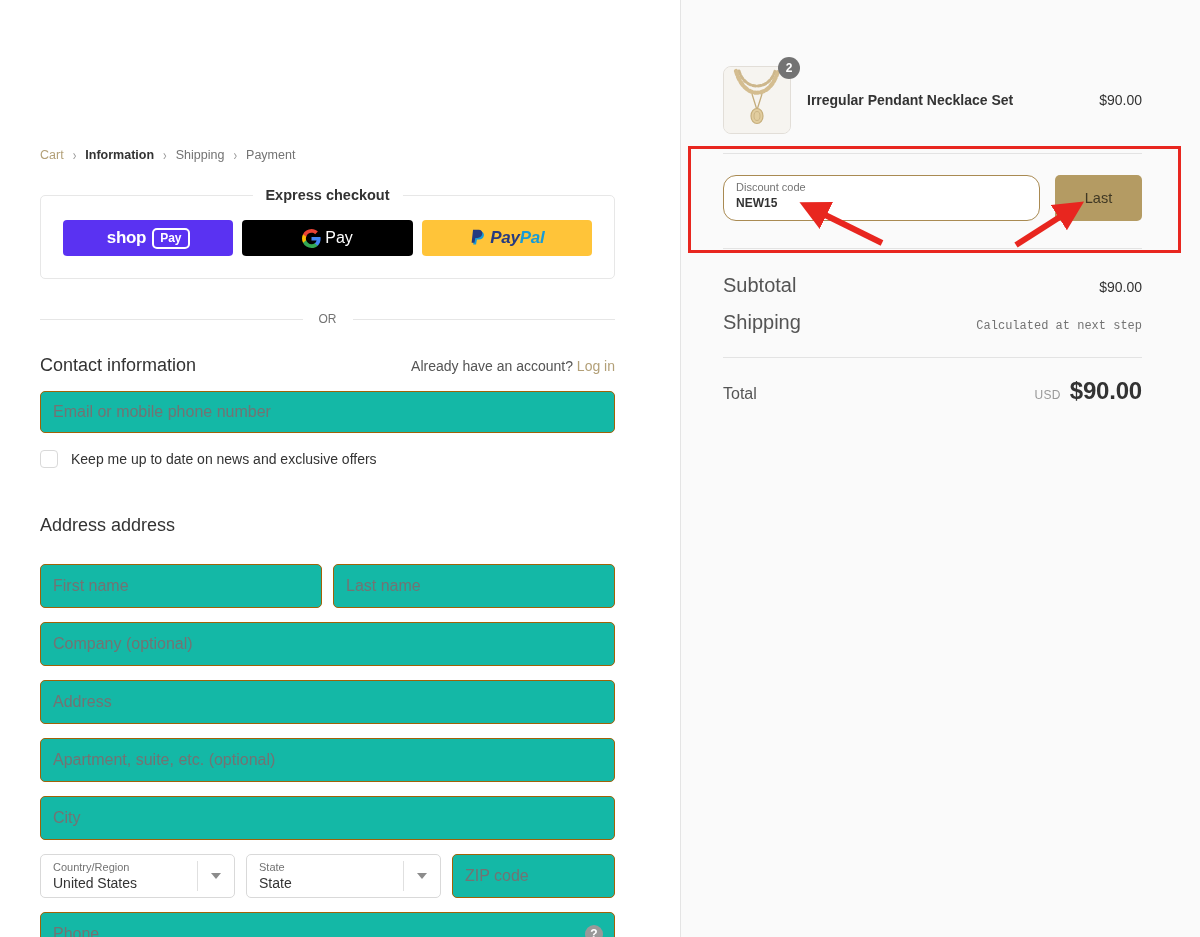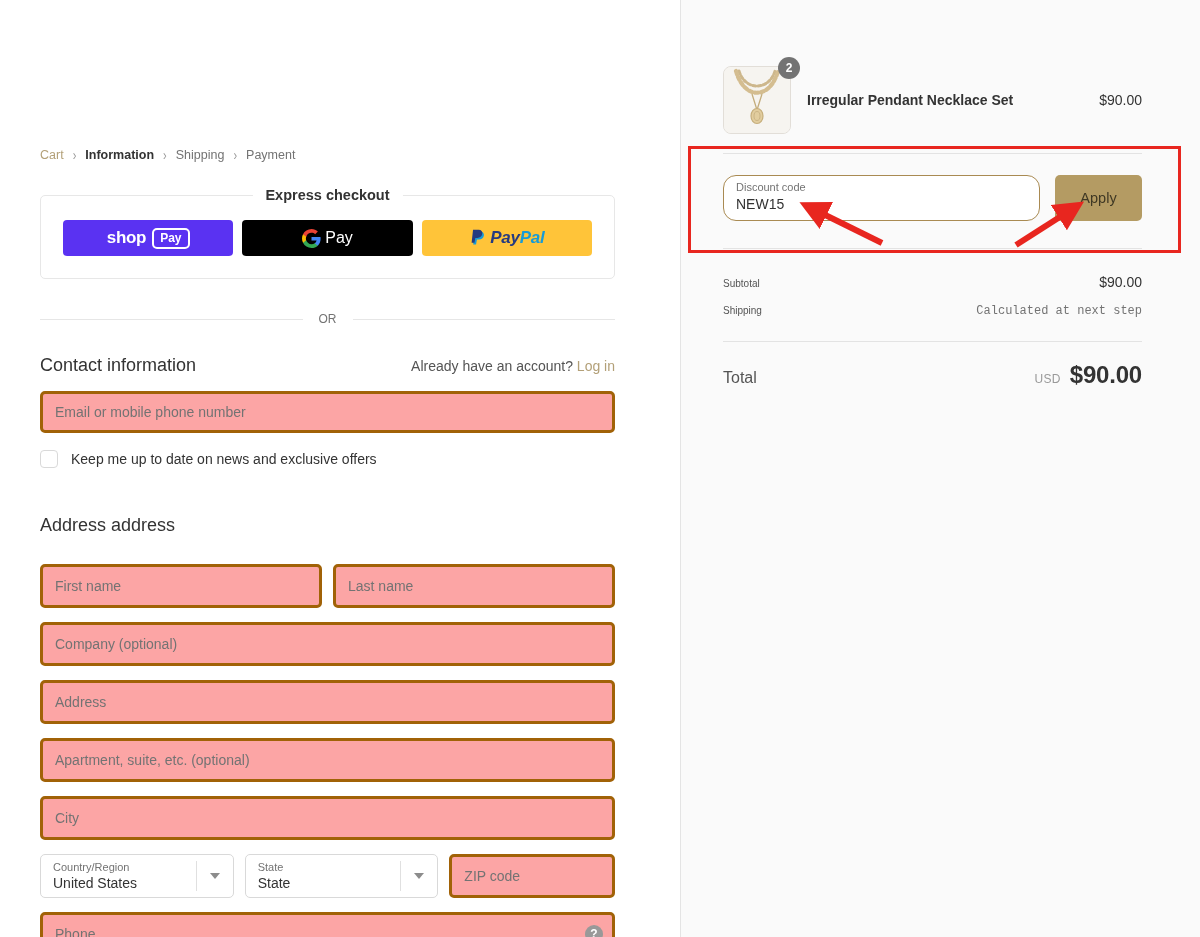--- a/index.html
+++ b/index.html
@@ -45,22 +45,22 @@
   .or-divider { margin-top: 33px; display: flex; align-items: center; gap: 16px; }
   .or-line { flex: 1; height: 1px; background: #e6e6e6; }
   .or-text { font-size: 12px; color: #737373; }
 
   .section-head { margin-top: 29px; display: flex; justify-content: space-between; align-items: baseline; }
   .h2 { font-size: 18px; font-weight: 500; color: #333; }
   .account-note { font-size: 14px; color: #545454; }
   .login-link { color: #b3a078; cursor: pointer; text-align: center; }
 
   .text-input {
-    width: 100%; height: 44px; border: 3px solid #a16207; border-radius: 5px;
-    background: #fca5a5; padding: 0 12px; font-size: 14px; color: #333; outline: none;
+    width: 100%; height: 44px; border: 1px solid #a16207; border-radius: 5px;
+    background: #14b8a6; padding: 0 12px; font-size: 16px; color: #333; outline: none;
     font-family: inherit;
   }
   .text-input::placeholder { color: #737373; opacity: 1; }
   .email-input { margin-top: 15px; height: 42px; }
 
   .newsletter-row { margin-top: 17px; display: flex; align-items: center; gap: 13px; }
   .checkbox { width: 18px; height: 18px; border: 1px solid #d9d9d9; border-radius: 4px; background: #fff; flex: 0 0 auto; cursor: pointer; }
   .newsletter-label { font-size: 14px; color: #333; }
 
   .ship-heading { margin-top: 47px; }
@@ -107,30 +107,30 @@
   .divider { height: 1px; background: #e3e3e3; }
   .div-1 { margin-top: 19px; }
   .div-2 { margin-top: 27px; }
   .div-3 { margin-top: 23px; }
 
   .discount-row { margin-top: 21px; display: flex; gap: 15px; height: 46px; }
   .discount-box {
     flex: 1; background: #fff; border: 1px solid #a98a52; border-radius: 13px;
     padding: 5px 12px 0; cursor: text;
   }
-  .discount-value { display: block; font-size: 14px; color: #333; margin-top: 2px; }
+  .discount-value { display: block; font-size: 12px; color: #333; margin-top: 2px; font-weight: bold; }
   .apply-btn {
     width: 87px; background: #b49b63; border: none; border-radius: 5px;
     color: #3f3824; font-size: 14.5px; cursor: pointer; font-family: inherit;
   }
 
   .sum-row { display: flex; justify-content: space-between; align-items: baseline; }
   .subtotal-row { margin-top: 25px; }
   .shipping-row { margin-top: 14px; }
-  .sum-label { font-size: 10px; color: #545454; }
+  .sum-label { font-size: 20px; color: #545454; }
   .sum-value { font-size: 14px; font-weight: 500; color: #333; }
   .sum-note { font-size: 12px; color: #737373; font-family: Liberation Mono, monospace; }
   .total-row { margin-top: 19px; }
   .total-label { font-size: 16px; color: #545454; }
   .total-right { display: flex; align-items: baseline; }
   .currency-code { font-size: 12px; color: #999; margin-right: 9px; letter-spacing: 0.3px; }
   .total-value { font-size: 24px; font-weight: 600; color: #333; letter-spacing: -0.2px; }
 
   
   .red-box {
@@ -272,21 +272,21 @@
     <span class="p-price">$90.00</span>
   </div>
 
   <div class="divider div-1"></div>
 
   <div class="discount-row">
     <div class="discount-box">
       <span class="float-label">Discount code</span>
       <span class="discount-value">NEW15</span>
     </div>
-    <button class="apply-btn">Apply</button>
+    <button class="apply-btn">Last</button>
   </div>
 
   <div class="divider div-2"></div>
 
   <div class="sum-row subtotal-row">
     <span class="sum-label">Subtotal</span>
     <span class="sum-value">$90.00</span>
   </div>
   <div class="sum-row shipping-row">
     <span class="sum-label">Shipping</span>

